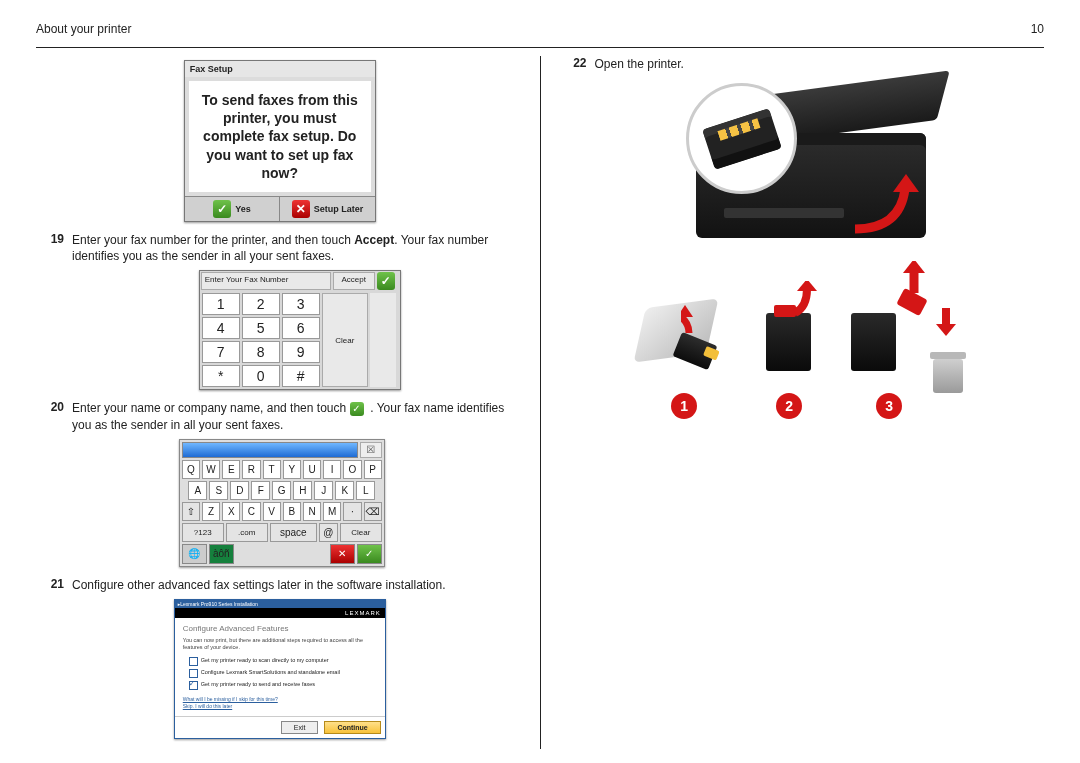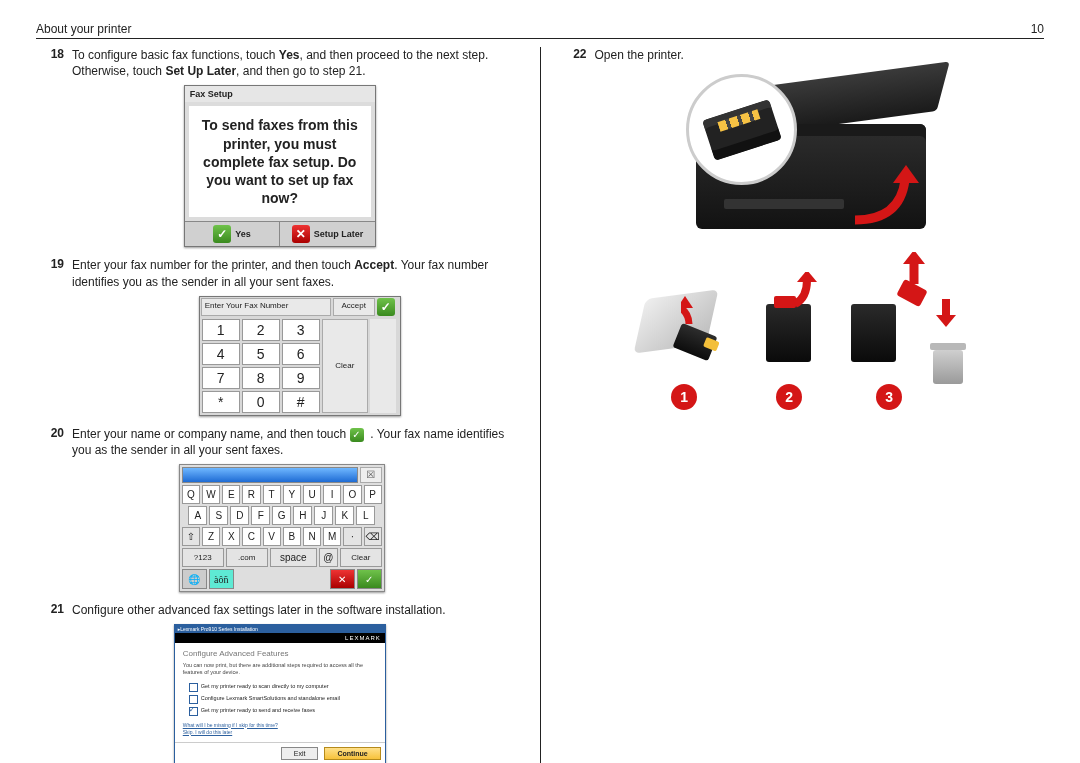--- a/index.html
+++ b/index.html
@@ -17,21 +17,21 @@
     position: relative;
     width: 1080px;
     height: 763px;
     box-sizing: border-box;
     padding: 22px 36px 10px 36px;
   }
   .hdr {
     display: flex;
     justify-content: space-between;
     border-bottom: 1px solid #222;
-    padding-bottom: 2px;
+    padding-bottom: 11px;
     margin-bottom: 8px;
     font-size: 12px;
   }
   .cols {
     display: flex;
     gap: 18px;
   }
   .col-left {
     width: 490px;
   }
@@ -181,21 +181,21 @@
     text-align:center;font-size:10px;line-height:17px;
   }
   .kbd .k.wide { width:40px; font-size:8px; }
   .kbd .k.grey { background:#e4e4e4; }
   .kbd .k.space { flex:1; }
   .kbd .brow { display:flex; gap:2px; }
   .kbd .bicon {
     width:23px;height:18px;border:1px solid #888;background:#ccc;
     display:flex;align-items:center;justify-content:center;font-size:10px;
   }
-  .kbd .bicon.yellow { background:#5eead4;font-family:Liberation Serif, serif; }
+  .kbd .bicon.yellow { background:#15803d; }
   .kbd .bicon.flex { flex:1; background:none;border:none; }
   .kbd .bicon.red   { background:linear-gradient(#e33,#a00); color:#fff;}
   .kbd .bicon.green { background:linear-gradient(#6fc24a,#3a8a1f); color:#fff;}
 
   
   .installer {
     width: 210px; border:1px solid #2b5f9e;
     background:#fff; box-shadow:0 1px 2px rgba(0,0,0,.4);
     font-size: 6px;
   }
@@ -332,29 +332,20 @@
 <div class="page">
 
   <div class="hdr">
     <span>About your printer</span>
     <span>10</span>
   </div>
 
   <div class="cols">
 
     <div class="col-left">
-      <ol class="steps">
-
-        <li>
-          <span class="num">18</span>
-          <span class="txt">
-            <span>To configure basic fax functions, touch </span><span class="b">Yes</span><span>, and then proceed to the next step. Otherwise, touch </span><span class="b">Set Up Later</span><span>, and then go to step 21.</span>
-          </span>
-        </li>
-      </ol>
 
       <div class="fig" style="width:190px">
         <div class="fax-setup">
           <div class="titlebar">
             <span>Fax Setup</span>
           </div>
           <div class="whitebox">
             <span>To send faxes from this printer, you must complete fax setup. Do you want to set up fax now?</span>
           </div>
           <div class="btnrow">

